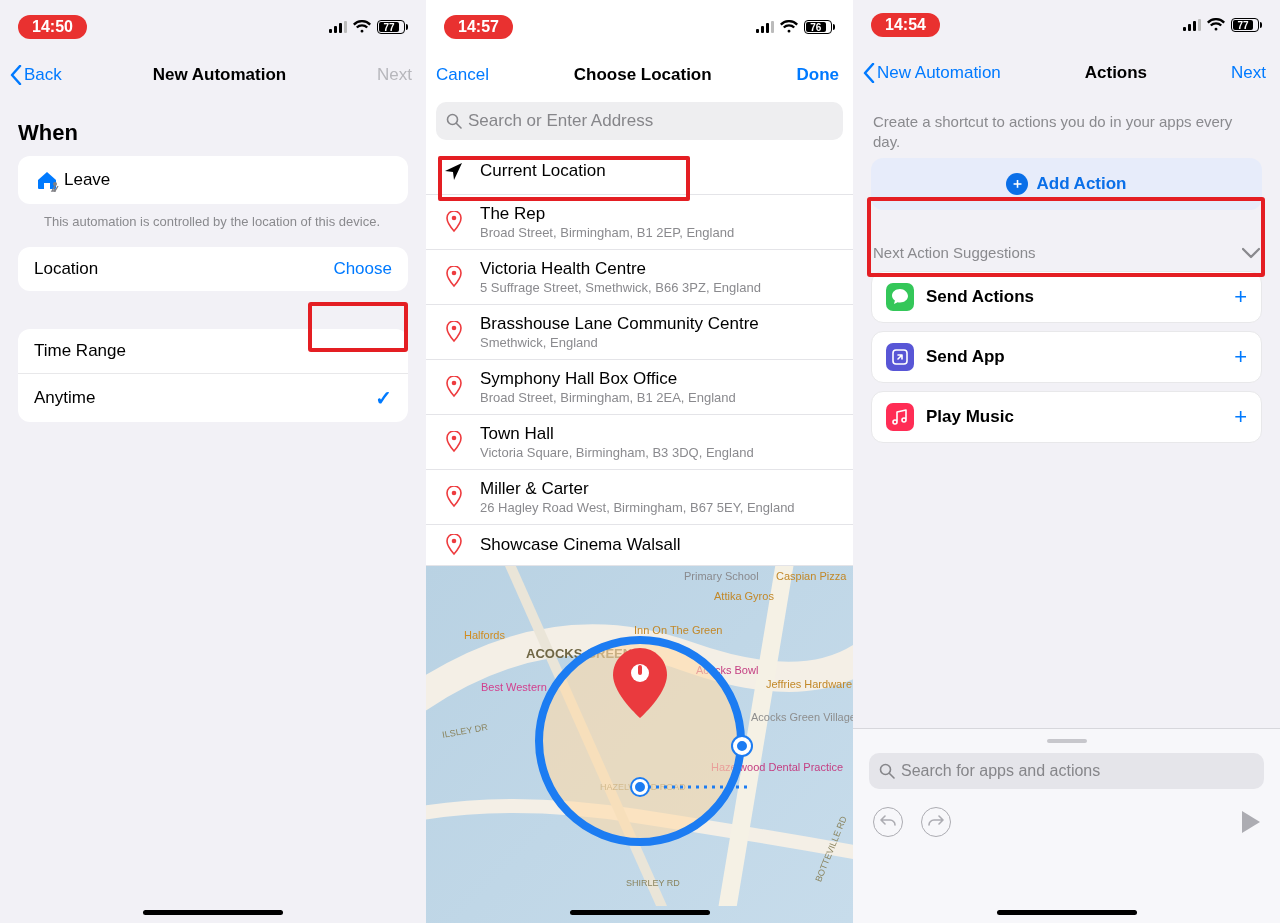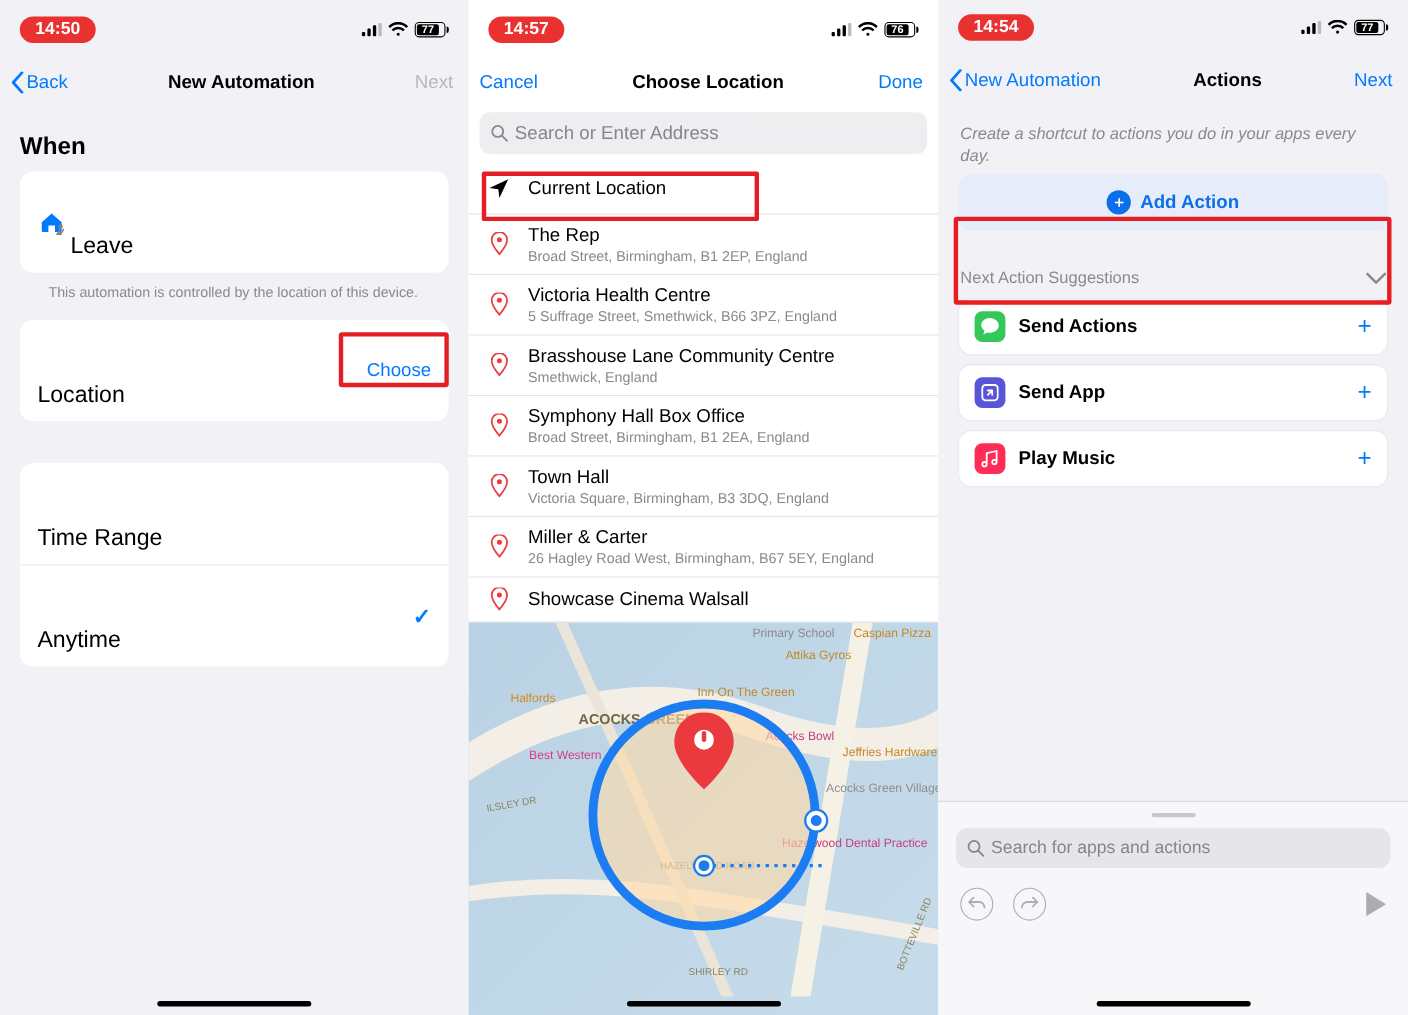--- a/index.html
+++ b/index.html
@@ -31,21 +31,21 @@
   .chev-left { width: 12px; height: 20px; display:inline-block; margin-right: 2px; }
   .chev-left svg { display:block }
   .p2 .navbar { border-bottom: none; }
   
   .p1-content { padding: 0 18px; }
   .sec-title { font-weight: 700; font-size: 22px; margin: 18px 0 10px 0; }
   .card { background:#fff; border-radius: 12px; }
   .row { display:flex; align-items:center; padding: 12px 16px; border-bottom: 1px solid #e8e8ea; }
   .row:last-child { border-bottom: none; }
   .row-icon { width: 30px; display:flex; justify-content:center; }
-  .row-label { font-size: 21px; flex:1;margin-top:44px; }
+  .row-label { font-size: 17px; flex:1; }
   .row-right { font-size: 17px; color:#007aff; }
   .hint { font-size: 13px; color:#8a8a8e; padding: 10px 26px 18px; }
   .check { color:#007aff; font-size: 20px; font-weight: 600; }
   .red-box { position:absolute; border: 4px solid #e41e23; pointer-events:none; }
   
   .p2 .navbar .nav-left, .p2 .navbar .nav-right { font-size:17px; }
   .search-wrap { padding: 0 10px 8px; }
   .search { display:flex; align-items:center; gap:6px; background:#eeeef0; border-radius: 10px; padding: 9px 10px; color:#86868a; font-size: 17px; }
   .list { }
   .list-row { display:flex; gap:14px; align-items:center; padding: 9px 0 9px 16px; border-bottom: .5px solid #e4e4e8; }
@@ -57,21 +57,21 @@
   .map-roads { position:absolute; inset:0; }
   .map-label { position:absolute; font-size:11px; color:#7b7458; white-space:nowrap; }
   .geofence { position:absolute; left:50%; top:49%; transform:translate(-50%,-50%); }
   .geofence .circle { width: 210px; height: 210px; border-radius:50%; border:8px solid #1c7cf2; background: rgba(255,220,170,.62); }
   .geofence .bluedot { position:absolute; left:50%; top:72%; transform:translate(-50%,-50%); width:16px; height:16px; background:#1c7cf2; border-radius:50%; border:3px solid #fff; box-shadow:0 0 0 2px #1c7cf2; }
   .geofence .handle { position:absolute; right:-6px; top:48%; width:18px; height:18px; background:#1c7cf2; border-radius:50%; border:4px solid #fff; box-shadow:0 0 0 2px #1c7cf2; }
   .geofence .pin { position:absolute; left:50%; top:24%; transform:translate(-50%,-50%); }
   
   .p3 .nav-title { font-weight:700 }
   .p3-body { padding: 0 18px; display:flex; flex-direction:column; height:100%; }
-  .subtext { color:#8a8a8e; font-size: 15px; padding: 18px 2px 6px; line-height:1.35;font-style:italic; }
+  .subtext { color:#8a8a8e; font-size: 15px; padding: 18px 2px 6px; line-height:1.35; }
   .add-action-btn { background:#e7ecfa; border-radius:12px; padding: 15px 0; display:flex; align-items:center; justify-content:center; gap:8px; font-size:17px; font-weight:600; color:#0a6fe8; }
   .plus-circle { width:22px; height:22px; border-radius:50%; background:#0a6fe8; color:#fff; display:flex; align-items:center; justify-content:center; font-size:14px; font-weight:700; }
   .section-head { display:flex; justify-content:space-between; align-items:center; padding: 34px 2px 10px; color:#8a8a8e; font-size:15px; }
   .sugg-row { background:#fff; border:1px solid #e8e8ea; border-radius:12px; padding: 11px 14px; display:flex; align-items:center; gap:12px; margin-bottom:8px; }
   .sugg-ic { width:28px; height:28px; border-radius:7px; display:flex; align-items:center; justify-content:center; }
   .sugg-label { flex:1; font-size:17px; font-weight:600; }
   .plus-thin { color:#007aff; font-weight:400; font-size:22px; line-height:1 }
   .dock { margin-top:auto; margin-left:-18px; margin-right:-18px; background:#f7f7fa; border-top: .5px solid #d7d7dc; padding: 10px 16px 16px; height:195px; position:relative; }
   .grab { width:40px; height:4px; background:#c7c7cc; border-radius:2px; margin: 0 auto 10px }
   .dock-search { background:#e5e5ea; border-radius:10px; padding:9px 10px; display:flex; align-items:center; gap:6px; color:#86868a; font-size:16px; }
@@ -177,21 +177,21 @@
             </div>
           </div>
         <div class="battery-cap"></div>
       </div>
     </div>
   </div>
 
   <div class="navbar">
     <div class="nav-left">Cancel</div>
     <div class="nav-title">Choose Location</div>
-    <div class="nav-right" style="font-weight:400">Done</div>
+    <div class="nav-right" style="font-weight:700">Done</div>
   </div>
 
   <div class="search-wrap">
     <div class="search">
       <svg width="16" height="16" viewBox="0 0 16 16">
           <circle cx="6.5" cy="6.5" r="5" stroke="#86868a" stroke-width="1.6" fill="none"></circle>
           <path d="M10.5 10.5L15 15" stroke="#86868a" stroke-width="1.6" stroke-linecap="round"></path>
         </svg>
       <span>Search or Enter Address</span>
     </div>

